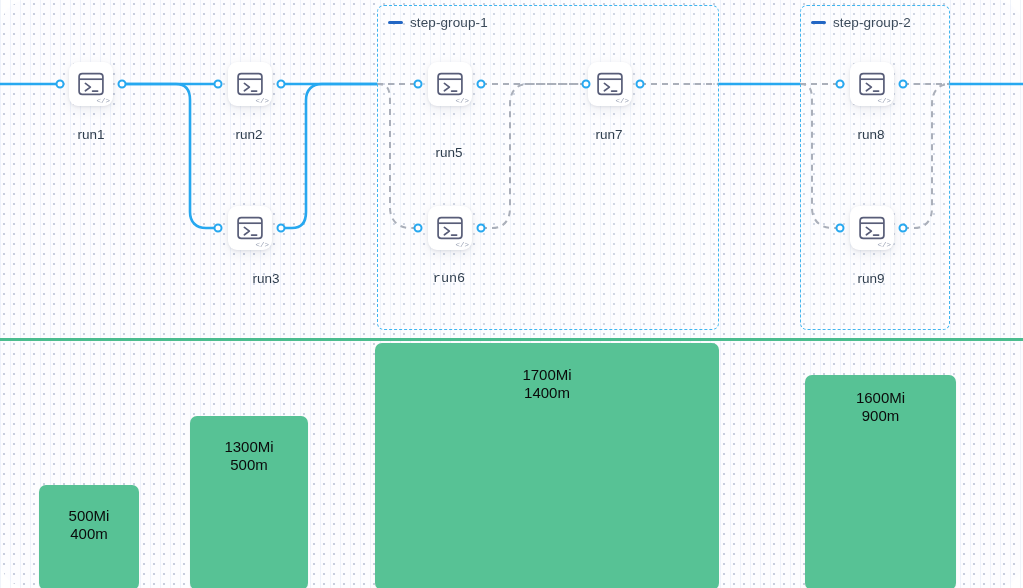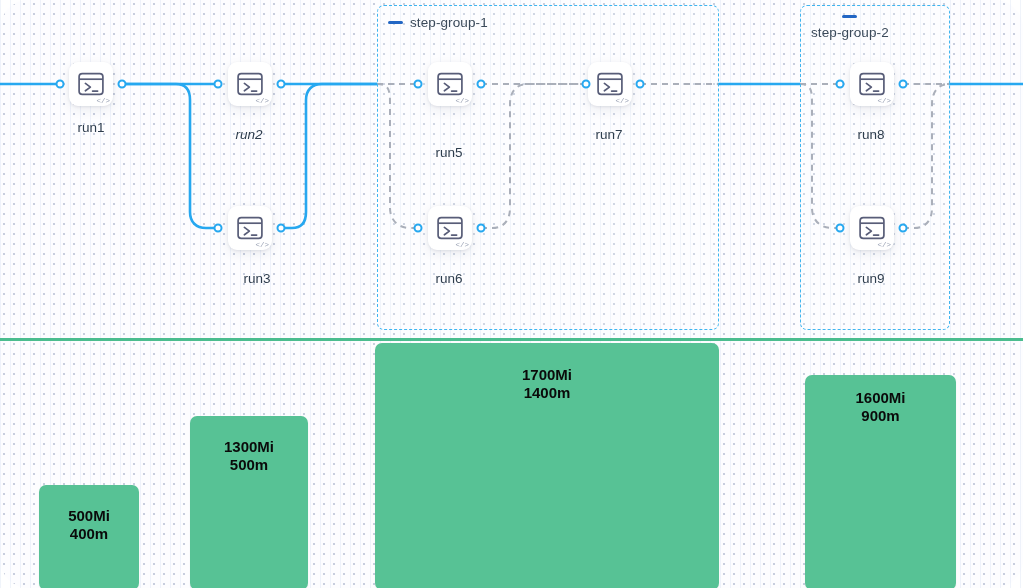--- a/index.html
+++ b/index.html
@@ -111,21 +111,21 @@
     border-radius: 7px;
     box-shadow: 0 1px 2px rgba(0,0,0,0.06);
   }
   .bar-label {
     position: absolute;
     left: 50%;
     transform: translateX(-50%);
     top: 22px;
     text-align: center;
     font-size: 15px;
-    font-weight: bold;
+    font-weight: normal;
     color: #0a0a0a;
     line-height: 1.22;
     white-space: nowrap;
   }
   .bar-label span { display: block; }
 </style>
 </head>
 <body>
 
 <div id="canvas">
@@ -164,63 +164,63 @@
     </g>
   </svg>
 
   <div class="group-box" style="left:377px; top:5px; width:342px; height:325px;"></div>
   <div class="group-label" style="left:388px; top:15px;">
     <span class="group-dash"></span>
     <span>step-group-1</span>
   </div>
 
   <div class="group-box" style="left:800px; top:5px; width:150px; height:325px;"></div>
-  <div class="group-label" style="left:811px; top:15px;flex-direction:column;">
+  <div class="group-label" style="left:811px; top:15px;">
     <span class="group-dash"></span>
     <span>step-group-2</span>
   </div>
 
   <div class="node" style="left:69px; top:62px;">
     <svg class="term-icon" width="26" height="24" viewBox="0 0 26 24">
       <rect x="1.1" y="1.6" width="23.8" height="20.8" rx="3.2" fill="none" stroke="#585d78" stroke-width="1.7"></rect>
       <path d="M1.1 7.2 H24.9" stroke="#585d78" stroke-width="1.7"></path>
       <path d="M7.4 11.4 L12.4 15.1 L7.4 18.8" fill="none" stroke="#585d78" stroke-width="1.7" stroke-linecap="round" stroke-linejoin="round"></path>
       <path d="M14.6 19.1 H19.6" stroke="#585d78" stroke-width="1.7" stroke-linecap="round"></path>
     </svg>
     <span class="code-badge">&lt;/&gt;</span>
   </div>
   <div class="port" style="left:60px; top:84px;"></div>
   <div class="port" style="left:122px; top:84px;"></div>
-  <div class="node-label" style="left:91px; top:120px;">run1</div>
+  <div class="node-label" style="left:91px; top:127px;">run1</div>
 
   <div class="node" style="left:228px; top:62px;">
     <svg class="term-icon" width="26" height="24" viewBox="0 0 26 24">
       <rect x="1.1" y="1.6" width="23.8" height="20.8" rx="3.2" fill="none" stroke="#585d78" stroke-width="1.7"></rect>
       <path d="M1.1 7.2 H24.9" stroke="#585d78" stroke-width="1.7"></path>
       <path d="M7.4 11.4 L12.4 15.1 L7.4 18.8" fill="none" stroke="#585d78" stroke-width="1.7" stroke-linecap="round" stroke-linejoin="round"></path>
       <path d="M14.6 19.1 H19.6" stroke="#585d78" stroke-width="1.7" stroke-linecap="round"></path>
     </svg>
     <span class="code-badge">&lt;/&gt;</span>
   </div>
   <div class="port" style="left:218px; top:84px;"></div>
   <div class="port" style="left:281px; top:84px;"></div>
-  <div class="node-label" style="left:249px; top:127px;font-style:italic;">run2</div>
+  <div class="node-label" style="left:249px; top:127px;">run2</div>
 
   <div class="node" style="left:228px; top:206px;">
     <svg class="term-icon" width="26" height="24" viewBox="0 0 26 24">
       <rect x="1.1" y="1.6" width="23.8" height="20.8" rx="3.2" fill="none" stroke="#585d78" stroke-width="1.7"></rect>
       <path d="M1.1 7.2 H24.9" stroke="#585d78" stroke-width="1.7"></path>
       <path d="M7.4 11.4 L12.4 15.1 L7.4 18.8" fill="none" stroke="#585d78" stroke-width="1.7" stroke-linecap="round" stroke-linejoin="round"></path>
       <path d="M14.6 19.1 H19.6" stroke="#585d78" stroke-width="1.7" stroke-linecap="round"></path>
     </svg>
     <span class="code-badge">&lt;/&gt;</span>
   </div>
   <div class="port" style="left:218px; top:228px;"></div>
   <div class="port" style="left:281px; top:228px;"></div>
-  <div class="node-label" style="left:249px; top:271px;padding-left:16px;">run3</div>
+  <div class="node-label" style="left:258px; top:271px;padding-left:16px;">run3</div>
 
   <div class="node" style="left:428px; top:62px;">
     <svg class="term-icon" width="26" height="24" viewBox="0 0 26 24">
       <rect x="1.1" y="1.6" width="23.8" height="20.8" rx="3.2" fill="none" stroke="#585d78" stroke-width="1.7"></rect>
       <path d="M1.1 7.2 H24.9" stroke="#585d78" stroke-width="1.7"></path>
       <path d="M7.4 11.4 L12.4 15.1 L7.4 18.8" fill="none" stroke="#585d78" stroke-width="1.7" stroke-linecap="round" stroke-linejoin="round"></path>
       <path d="M14.6 19.1 H19.6" stroke="#585d78" stroke-width="1.7" stroke-linecap="round"></path>
     </svg>
     <span class="code-badge">&lt;/&gt;</span>
   </div>
@@ -232,21 +232,21 @@
     <svg class="term-icon" width="26" height="24" viewBox="0 0 26 24">
       <rect x="1.1" y="1.6" width="23.8" height="20.8" rx="3.2" fill="none" stroke="#585d78" stroke-width="1.7"></rect>
       <path d="M1.1 7.2 H24.9" stroke="#585d78" stroke-width="1.7"></path>
       <path d="M7.4 11.4 L12.4 15.1 L7.4 18.8" fill="none" stroke="#585d78" stroke-width="1.7" stroke-linecap="round" stroke-linejoin="round"></path>
       <path d="M14.6 19.1 H19.6" stroke="#585d78" stroke-width="1.7" stroke-linecap="round"></path>
     </svg>
     <span class="code-badge">&lt;/&gt;</span>
   </div>
   <div class="port" style="left:418px; top:228px;"></div>
   <div class="port" style="left:481px; top:228px;"></div>
-  <div class="node-label" style="left:449px; top:271px;">run6</div>
+  <div class="node-label" style="left:449px; top:271px;font-family:Liberation Mono, monospace;">run6</div>
 
   <div class="node" style="left:588px; top:62px;">
     <svg class="term-icon" width="26" height="24" viewBox="0 0 26 24">
       <rect x="1.1" y="1.6" width="23.8" height="20.8" rx="3.2" fill="none" stroke="#585d78" stroke-width="1.7"></rect>
       <path d="M1.1 7.2 H24.9" stroke="#585d78" stroke-width="1.7"></path>
       <path d="M7.4 11.4 L12.4 15.1 L7.4 18.8" fill="none" stroke="#585d78" stroke-width="1.7" stroke-linecap="round" stroke-linejoin="round"></path>
       <path d="M14.6 19.1 H19.6" stroke="#585d78" stroke-width="1.7" stroke-linecap="round"></path>
     </svg>
     <span class="code-badge">&lt;/&gt;</span>
   </div>

